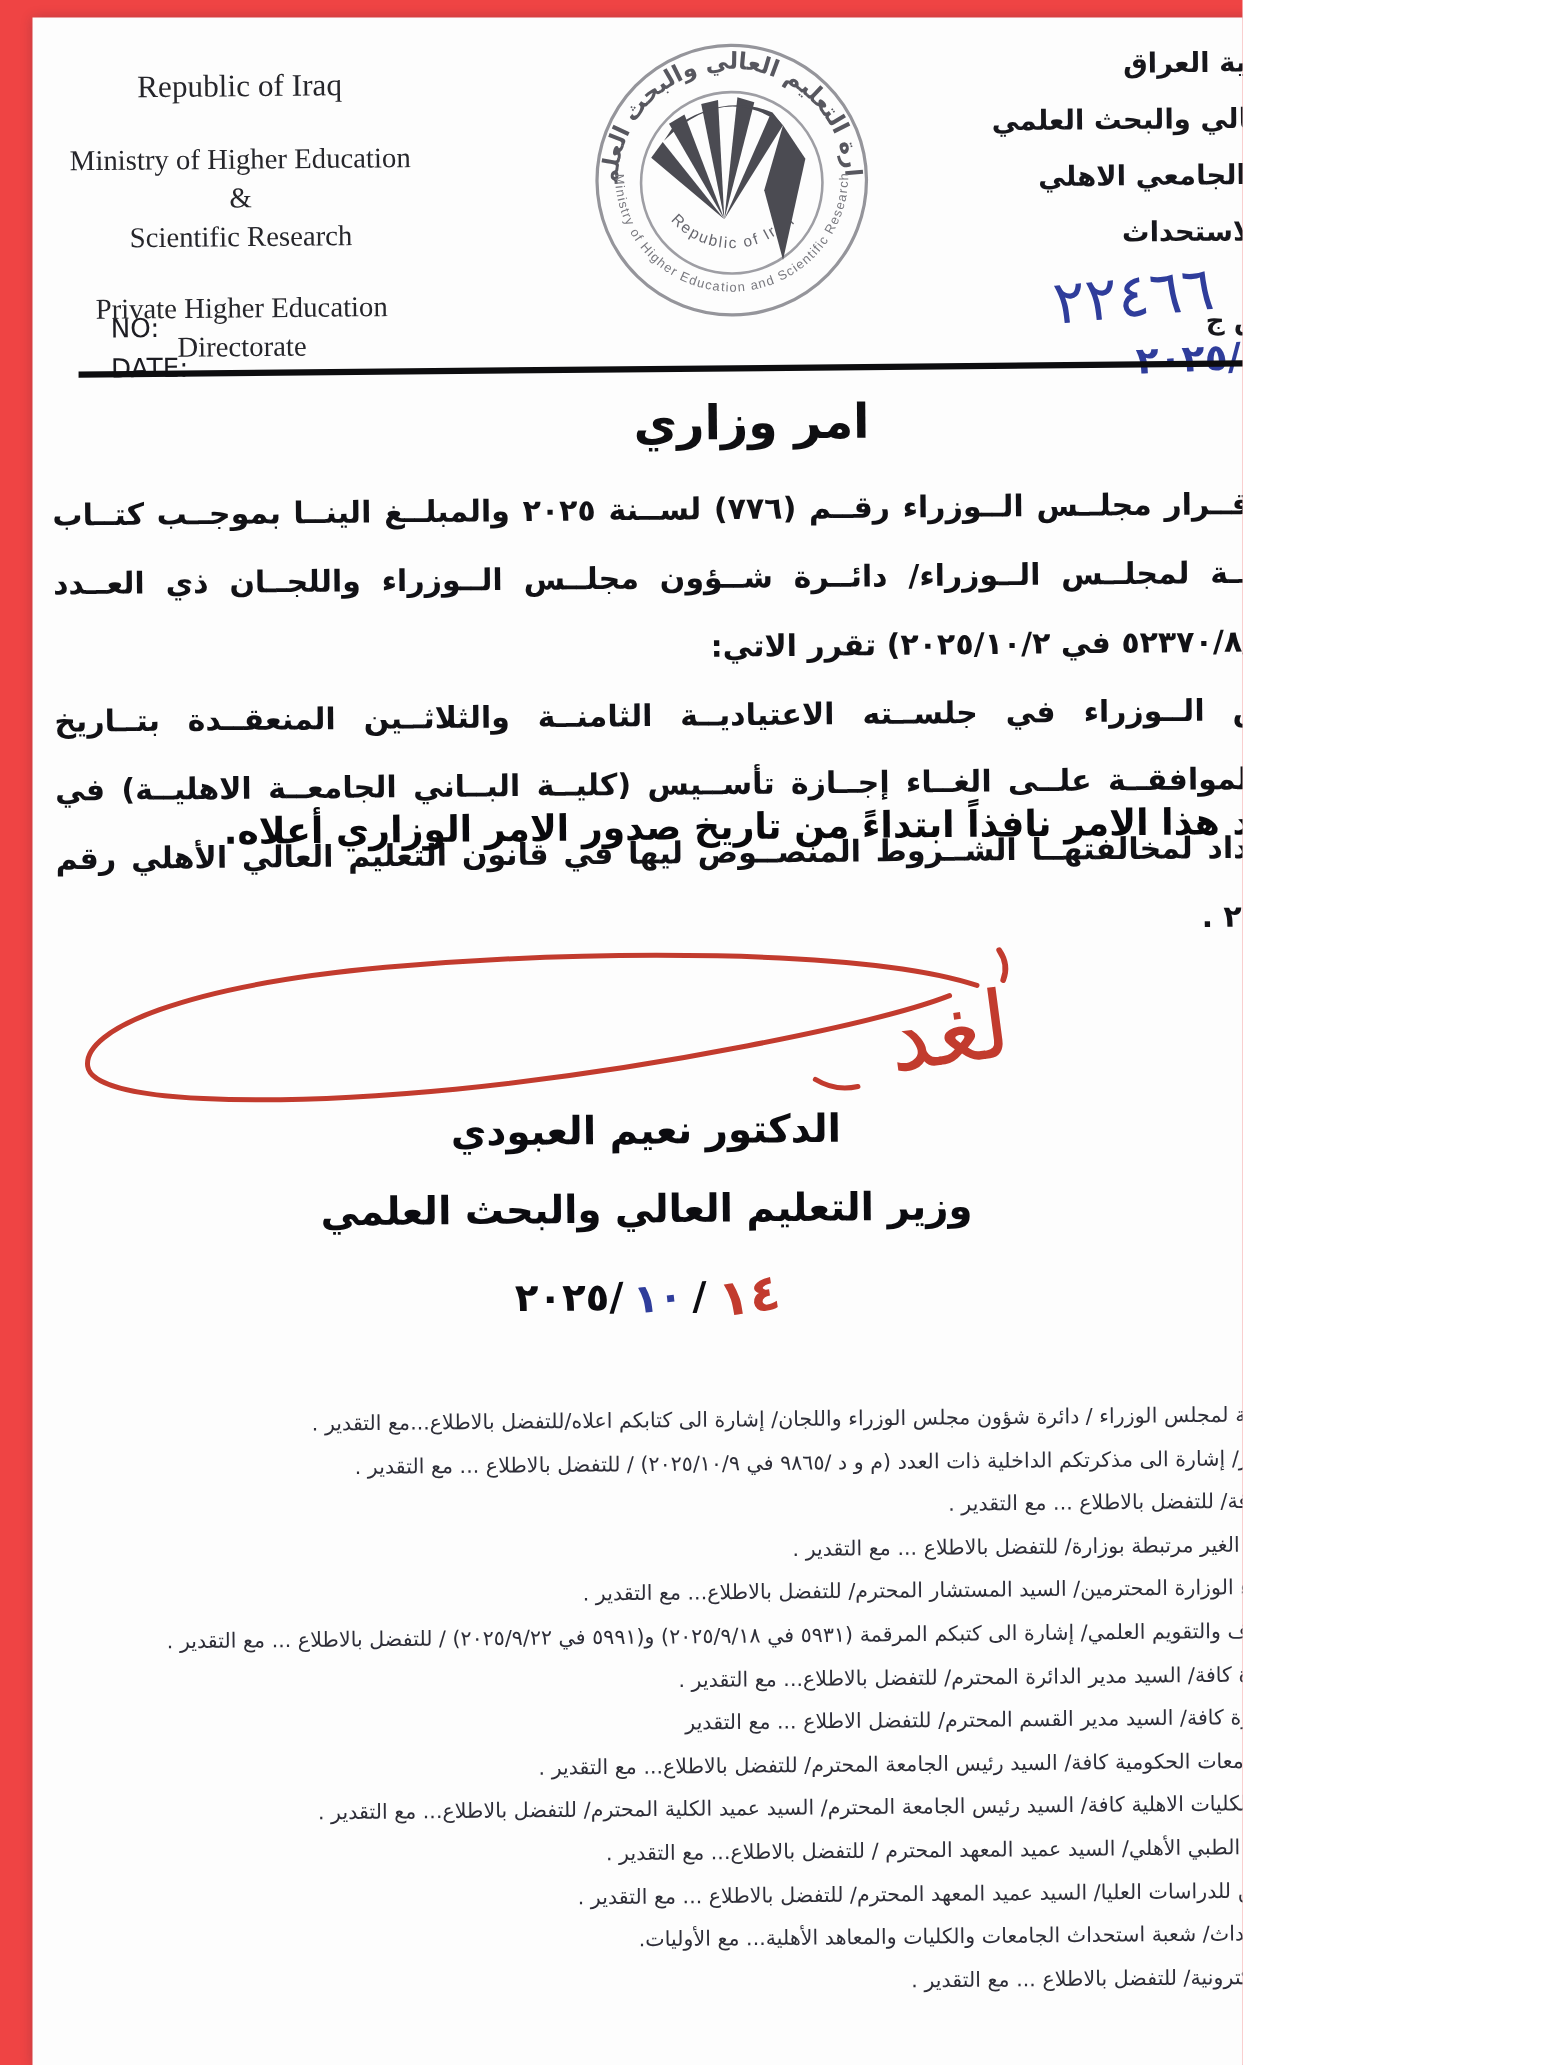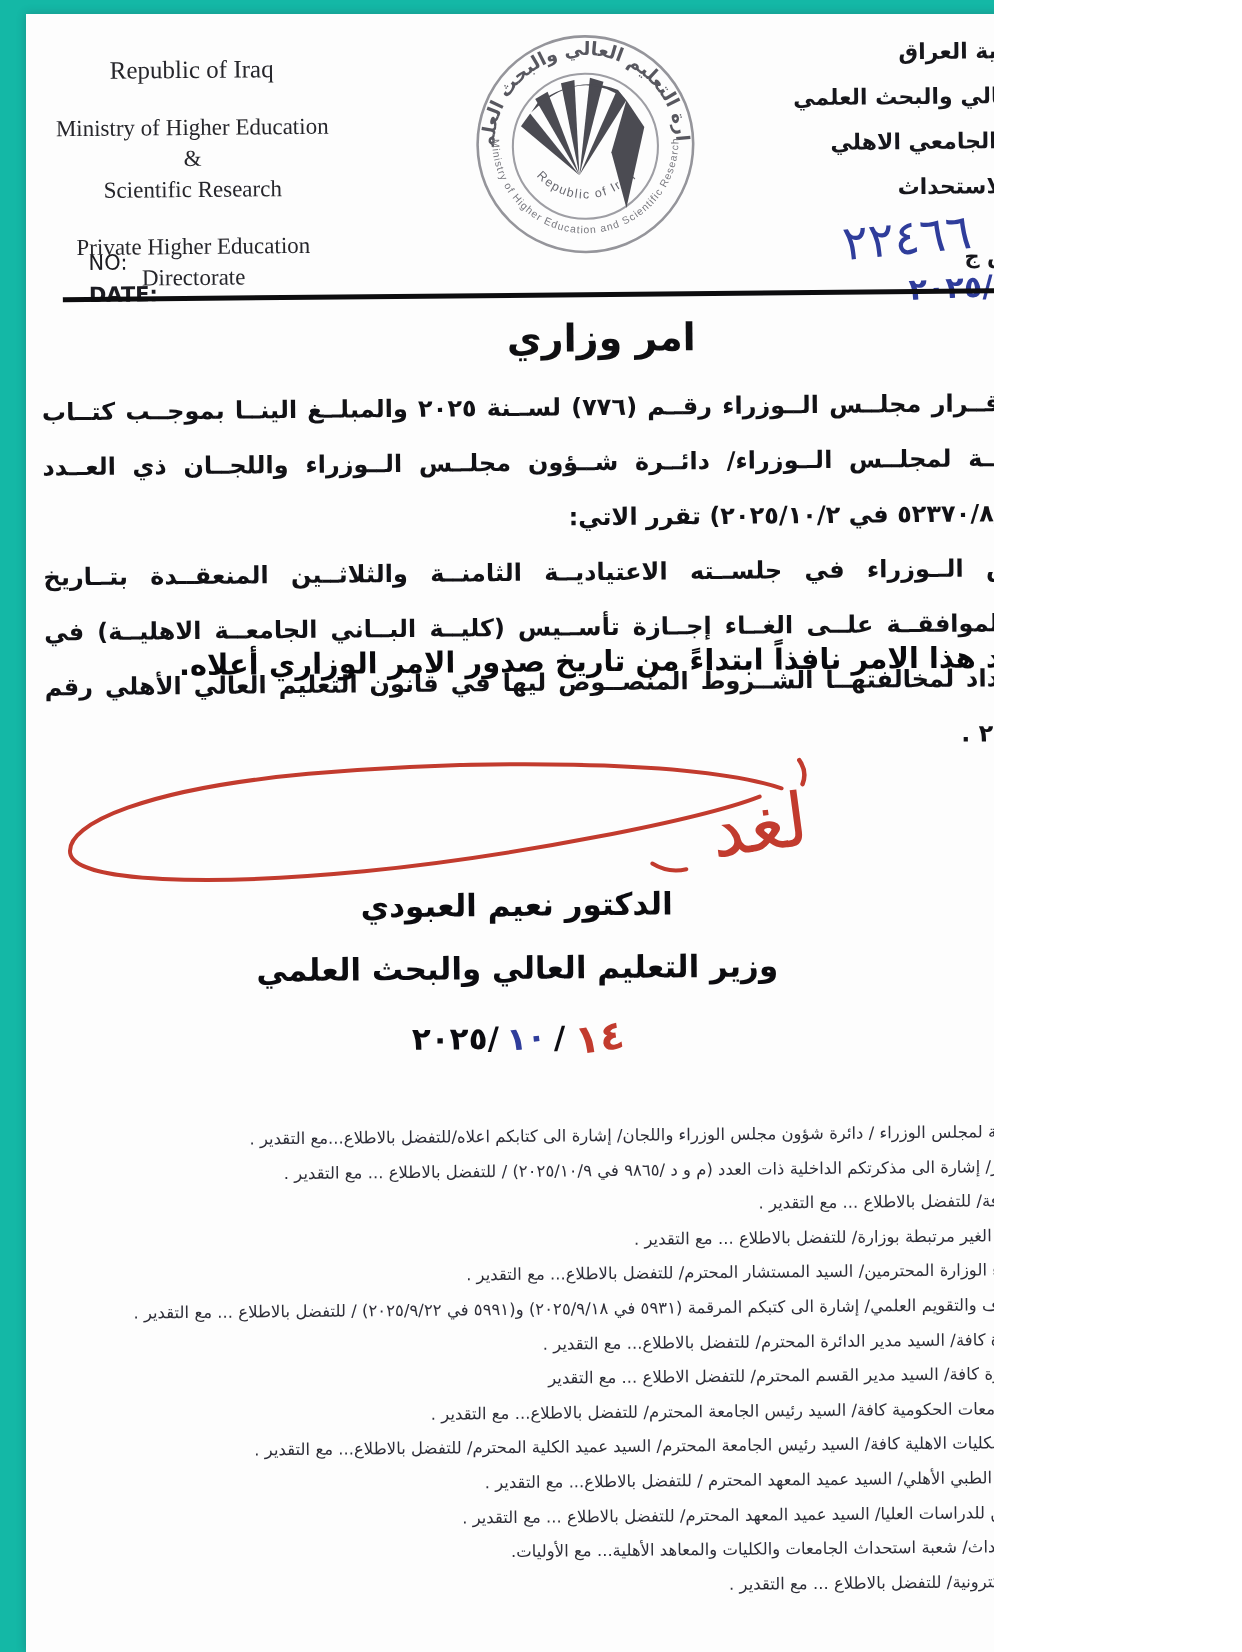--- a/index.html
+++ b/index.html
@@ -1,29 +1,29 @@
 <!DOCTYPE html>
 <html lang="ar"><head>
 <meta charset="utf-8">
 <style>
   html,body{margin:0;padding:0;}
-  .screen{position:relative;width:994px;height:1652px;background:#14b8a6;overflow:hidden;
+  .screen{position:relative;width:994px;height:1652px;background:#ef4444;overflow:hidden;
           font-family:"DejaVu Sans",sans-serif;}
   .paper{position:absolute;left:26px;top:14px;width:1160px;height:1638px;background:#fdfdfd;
          box-shadow:0 0 9px rgba(40,40,60,.28);}
   .content{position:absolute;left:0;top:0;width:100%;height:100%;transform:rotate(-0.55deg);}
 
   
   .en-block{position:absolute;left:28px;top:38px;width:290px;text-align:center;color:#26262b;
             font-family:"Liberation Serif",serif;}
   .en-line1{font-size:25px;margin-bottom:28px;}
   .en-line2,.en-line3{font-size:23px;line-height:31px;}
   .en-line4{font-size:23px;line-height:31px;margin-top:26px;}
   .no-label{position:absolute;left:68px;top:232px;font-size:21px;font-weight:normal;color:#1c1c22;}
-  .date-label{position:absolute;left:68px;top:264px;font-size:21px;font-weight:bold;color:#1c1c22;}
+  .date-label{position:absolute;left:68px;top:264px;font-size:21px;font-weight:normal;color:#1c1c22;}
 
   
   .seal{position:absolute;left:452px;top:16px;width:228px;height:228px;opacity:.92;}
 
   
   .ar-block{position:absolute;right:0px;top:18px;width:390px;text-align:center;direction:rtl;
             font-weight:bold;font-size:22px;line-height:45px;color:#17171c;}
   .num-line{position:absolute;right:12px;top:234px;direction:rtl;font-size:21px;font-weight:bold;color:#17171c;}
   .date-line{position:absolute;right:12px;top:271px;direction:rtl;font-size:21px;font-weight:bold;color:#17171c;}
   .hand-number{position:absolute;left:822px;top:198px;font-size:48px;color:#2f3d9b;

